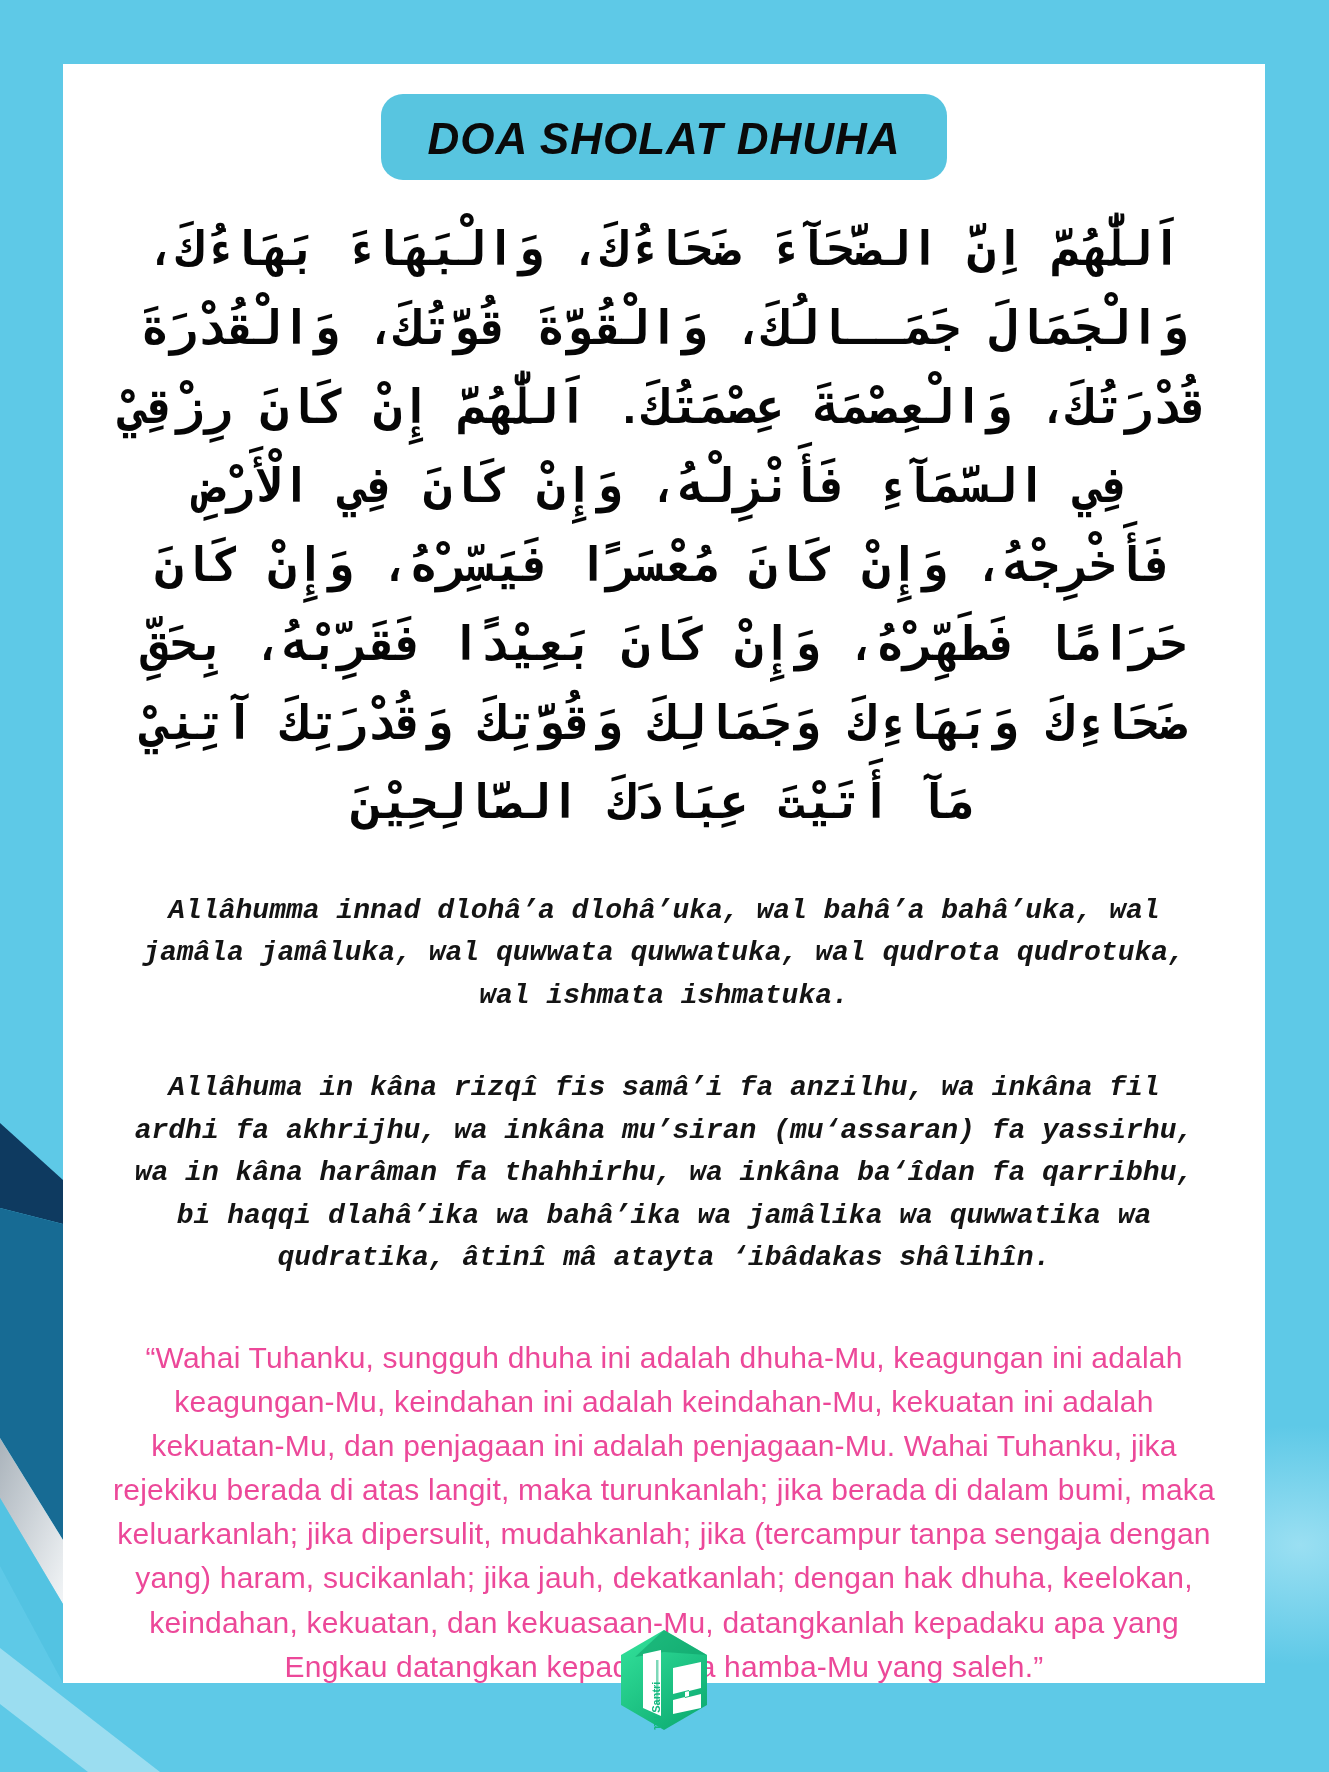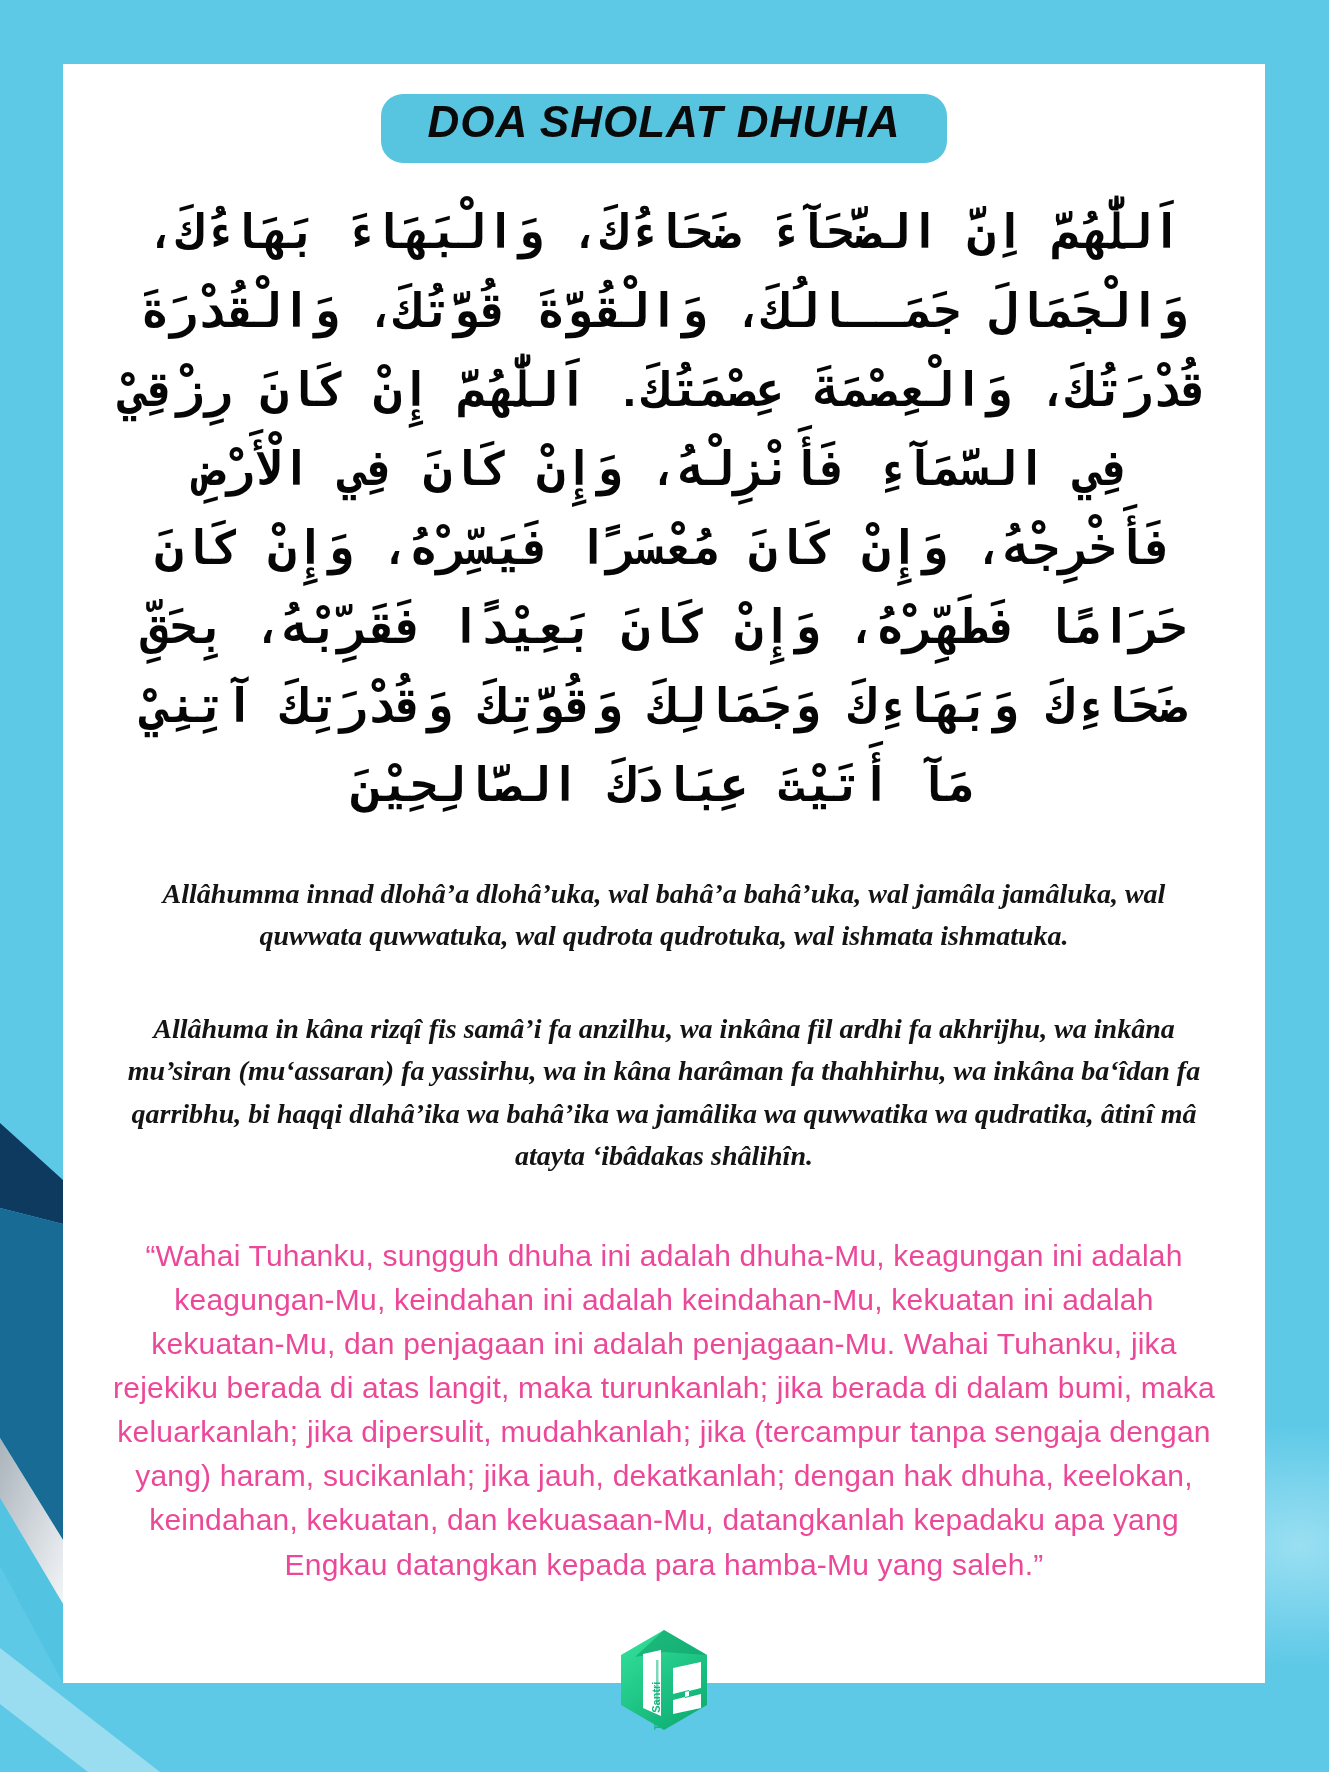--- a/index.html
+++ b/index.html
@@ -18,21 +18,21 @@
     background:#ffffff;
     box-sizing:border-box;
     padding:0 36px;
     text-align:center;
   }
   .title-badge{
     display:table;
     margin:30px auto 0;
     background:#58c5e0;
     border-radius:22px;
-    padding:3px 46px 16px;
+    padding:20px 46px 16px;
   }
   .title-badge span{
     font-family:"Liberation Sans",sans-serif;
     font-style:italic;
     font-weight:bold;
     font-size:44px;
     letter-spacing:1px;
     color:#0a0a0a;
     white-space:nowrap;
   }
@@ -43,21 +43,21 @@
     font-family:Liberation Mono, monospace;
     font-weight:bold;
     font-size:47px;
     line-height:1.68;
     color:#060606;
     text-align:center;
   }
   .translit{
     margin:44px auto 0;
     width:1050px;
-    font-family:Liberation Serif, serif;
+    font-family:Liberation Mono, monospace;
     font-style:italic;
     font-weight:bold;
     font-size:28px;
     line-height:1.52;
     color:#141414;
   }
   .translit.second{margin-top:50px;width:1090px;}
   .translation{
     margin:56px auto 0;
     width:1110px;

